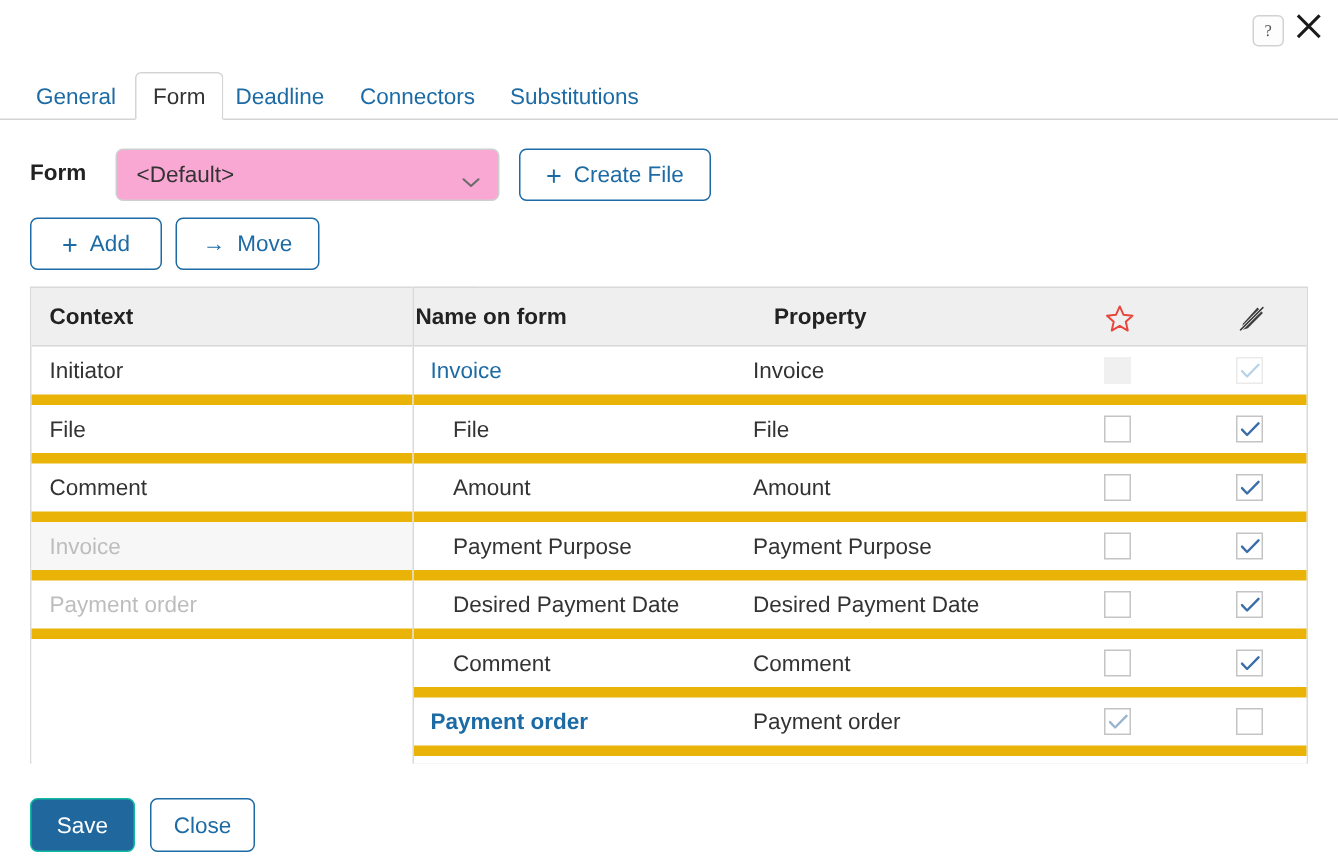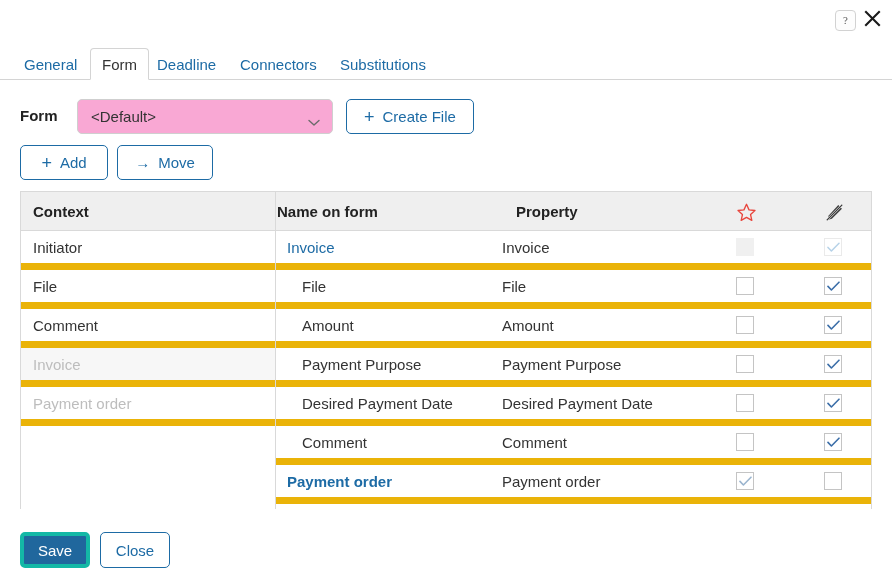--- a/index.html
+++ b/index.html
@@ -150,21 +150,21 @@
   }
   .cb.disabled { cursor: default; }
   .cb.nofill { border: 1px solid transparent; background: #f0f0f0; }
   .cb.faint  { border: 1px solid #eaeaea; background: #ffffff; }
 
   
   .footer { position: absolute; left: 20px; top: 532px; }
   .save-btn {
     position: absolute; left: 0; top: 0;
     width: 70px; height: 36px; border-radius: 5px;
-    background: #20679d; color: #ffffff; border: 4px solid #14b8a6;
+    background: #20679d; color: #ffffff; border: 1px solid #14b8a6;
     font-size: 15px;
   }
   .close-action-btn {
     position: absolute; left: 80px; top: 0;
     width: 70px; height: 36px; padding: 0;
   }
 </style>
 </head>
 <body>
 

